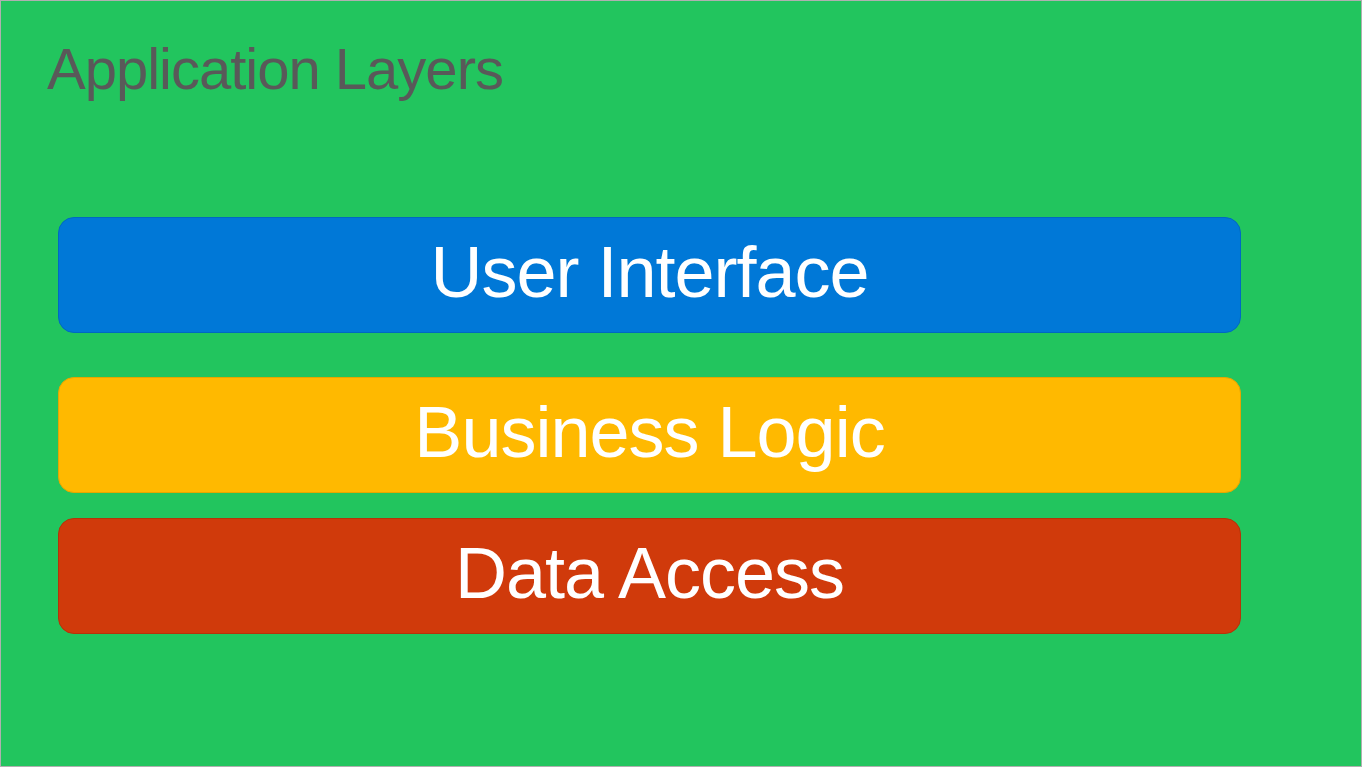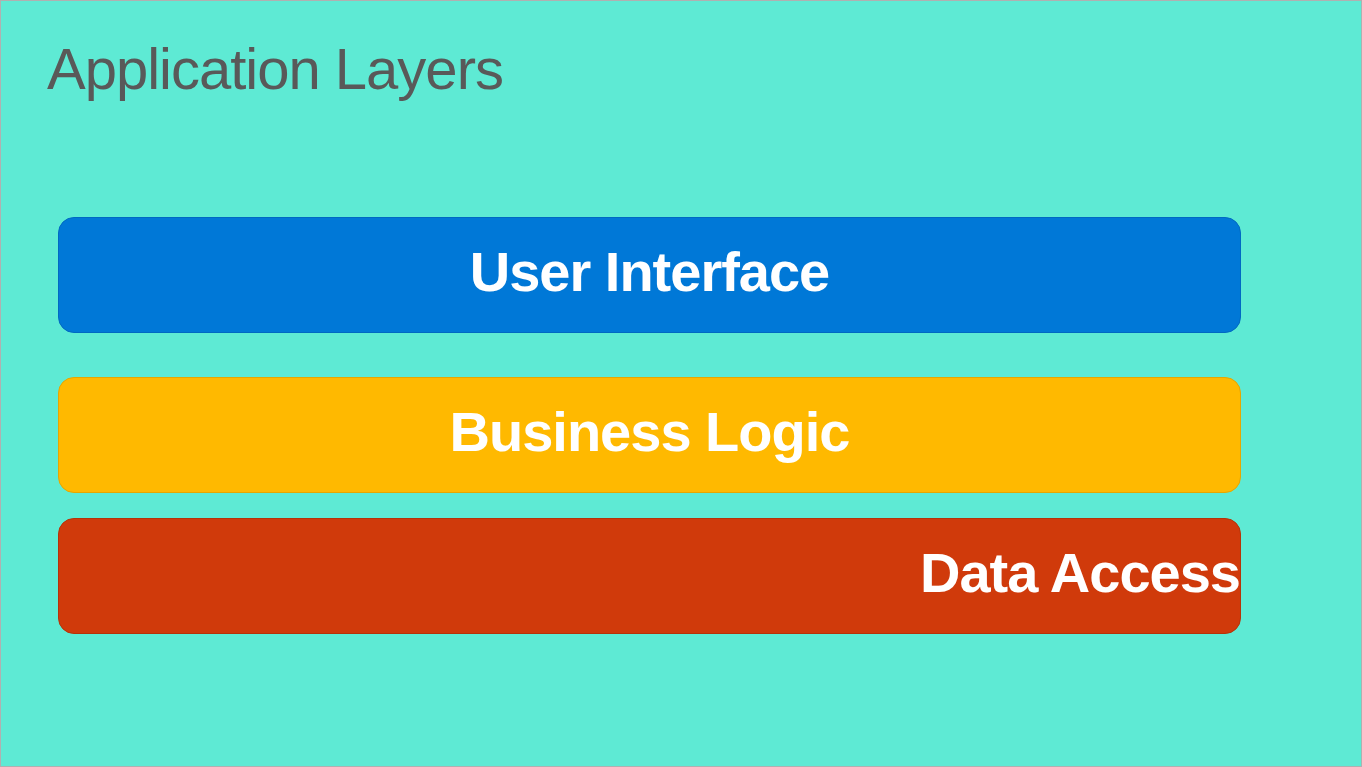--- a/index.html
+++ b/index.html
@@ -41,34 +41,34 @@
     height: 116px;
     box-sizing: border-box;
     border: 1px solid rgba(0,0,0,0.25);
     border-radius: 16px;
     display: flex;
     align-items: center;
     justify-content: center;
   }
   .layer-0 { top: 0px; }
   .layer-1 { top: 160px; }
-  .layer-2 { top: 301px; justify-content: flex-end; }
+  .layer-2 { top: 301px; }
   .layer-label {
-    font-size: 56px;
-    font-weight: 700;
+    font-size: 72px;
+    font-weight: 400;
     letter-spacing: -1px;
     line-height: 1;
     white-space: nowrap;
     transform: translateY(-3px);
   }
 </style>
 </head>
 <body>
 
-<div class="canvas" style="background: #5eead4; border-color: rgb(176, 176, 176);">
+<div class="canvas" style="background: #22c55e; border-color: rgb(176, 176, 176);">
   <h1 class="slide-title" style="color: rgb(89, 89, 89);">Application Layers</h1>
 
   <div class="layer-stack">
     <div class="layer layer-0" style="background: rgb(0, 120, 215); border-color: rgb(0, 105, 194); color: rgb(255, 255, 255);">
       <span class="layer-label">User Interface</span>
     </div>
 
     <div class="layer layer-1" style="background: rgb(255, 185, 0); border-color: rgb(230, 166, 0); color: rgb(255, 255, 255);">
       <span class="layer-label">Business Logic</span>
     </div>

